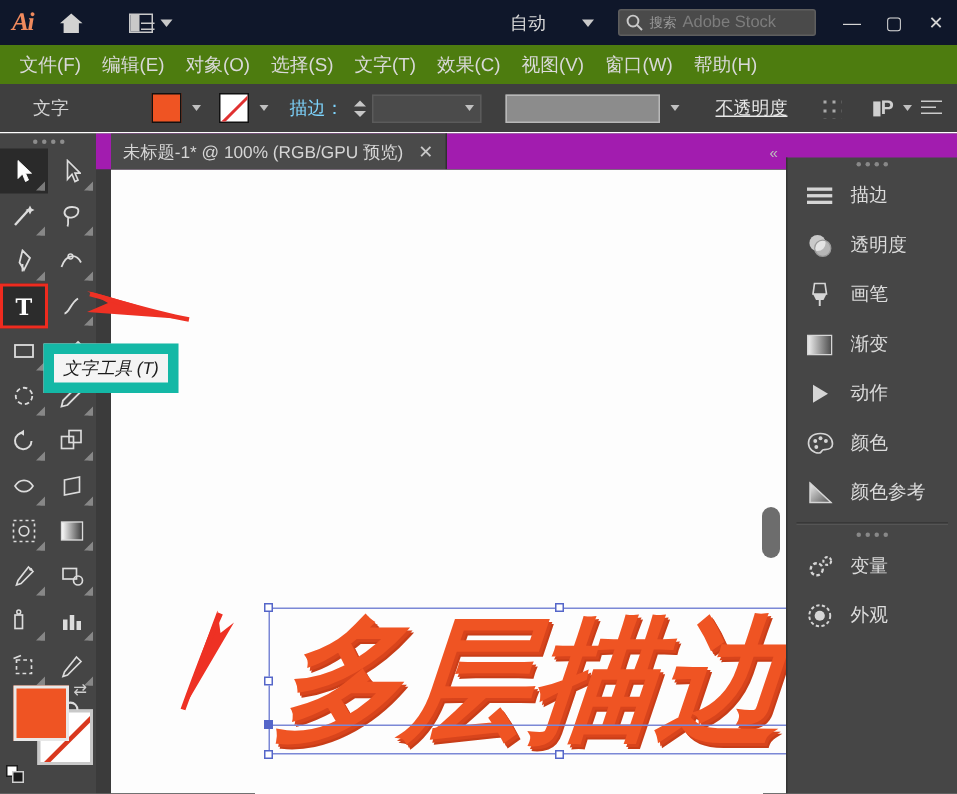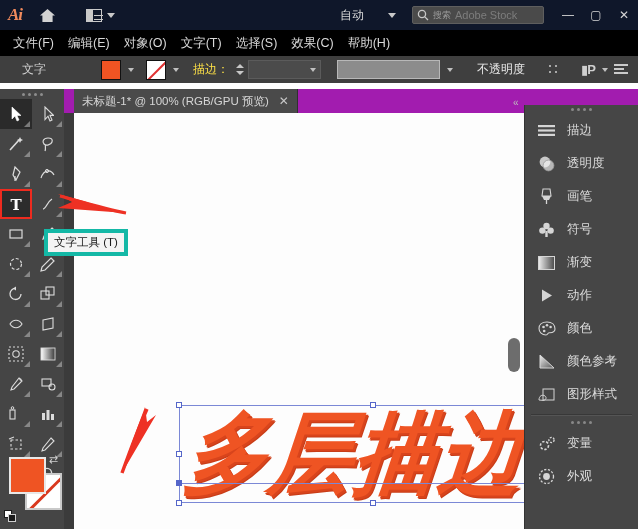--- a/index.html
+++ b/index.html
@@ -39,43 +39,43 @@
   }
   .search-box .ph1 { color:#9b9b9b; font-size:9px; }
   .search-box .ph2 { color:#7d7d7d; font-size:11px; }
 
   .winctl { position:absolute; right:0; top:0; height:30px; display:flex; align-items:center; }
   .winctl div { width:28px; height:30px; display:flex; align-items:center; justify-content:center; color:#d5d5d5; font-size:12px; }
 
   
   .menubar {
     position:absolute; left:0; top:30px; width:638px; height:26px;
-    background:#000000; display:flex; align-items:center; padding-left:6px;
+    background:#4d7c0f; display:flex; align-items:center; padding-left:6px;
   }
   .menubar .mi { color:#d9d9d9; font-size:12.5px; padding:0 7px; line-height:26px; white-space:nowrap; }
 
   
   .optbar {
     position:absolute; left:0; top:56px; width:638px; height:33px;
-    background:#3f3f3f; border-bottom:6px solid #ffffff;
+    background:#3f3f3f; border-bottom:1px solid #ffffff;
     display:flex; align-items:center;
   }
   .opt-label { color:#d2d2d2; font-size:12px; margin-left:22px; }
   .fill-sw { width:20px; height:20px; background:#ef5423; border:1px solid #111; margin-left:55px; }
   .mini-chev { width:0;height:0;border-left:3.5px solid transparent;border-right:3.5px solid transparent;border-top:4px solid #c0c0c0; margin-left:7px; }
   .stroke-sw { width:20px; height:20px; background:#fff; border:1px solid #111; margin-left:12px; position:relative; overflow:hidden; }
   .stroke-sw:after { content:""; position:absolute; left:-3px; top:8px; width:28px; height:2px; background:#e03131; transform:rotate(-45deg); }
-  .opt-stroke-lbl { color:#fde047; font-size:12px; margin-left:14px;font-family:Liberation Serif, serif; }
+  .opt-stroke-lbl { color:#7dd3fc; font-size:12px; margin-left:14px;font-family:Liberation Serif, serif; }
   .stepper { width:11px; height:18px; margin-left:5px; display:flex; flex-direction:column; align-items:center; justify-content:center; gap:3px; }
   .stepper i { width:0;height:0;border-left:4px solid transparent;border-right:4px solid transparent; display:block;}
   .stepper i.up { border-bottom:4px solid #c7c7c7; }
   .stepper i.dn { border-top:4px solid #c7c7c7; }
   .drop-field { width:73px; height:19px; background:#4b4b4b; border:1px solid #5b5b5b; margin-left:3px; display:flex; align-items:center; justify-content:flex-end; padding-right:4px; }
   .wide-field { width:103px; height:19px; background:#8c8c8c; border:1px solid #b8b8b8; margin-left:16px; }
-  .opacity-lbl { color:#e8e8e8; font-size:12px; margin-left:24px; }
+  .opacity-lbl { color:#e8e8e8; font-size:12px; margin-left:24px;text-decoration:underline; }
   .icon-sq { width:14px;height:14px; margin-left:22px; position:relative; }
   .dotgrid { background-image:radial-gradient(#a9a9a9 1px, transparent 1px); background-size:6px 6px; }
   .align-ic { margin-left:20px; color:#cfcfcf; font-size:13px; font-weight:bold; letter-spacing:-1px;}
   .list-ic { position:absolute; right:10px; width:14px; height:11px; }
   .list-ic span{ display:block; height:1.5px; background:#cbcbcb; margin-bottom:2.5px;}
   .list-ic span:nth-child(1){width:14px} .list-ic span:nth-child(2){width:10px} .list-ic span:nth-child(3){width:14px}
 
   
   .tabbar { position:absolute; left:64px; top:89px; width:574px; height:24px; background:#a21caf; }
   .doctab {
@@ -101,22 +101,22 @@
   .fill-big { position:absolute; left:9px; top:6px; width:37px; height:37px; background:#ef5423; border:2px solid #e8e8e8; }
   .stroke-big { position:absolute; left:25px; top:22px; width:37px; height:37px; background:#fff; border:2px solid #c9c9c9; overflow:hidden;}
   .stroke-big:after{content:"";position:absolute;left:-6px;top:16px;width:52px;height:3px;background:#d9381e;transform:rotate(-45deg);}
   .swap-ic { position:absolute; right:6px; top:2px; color:#cfcfcf; font-size:11px; }
   .mini-sw { position:absolute; left:4px; bottom:6px; width:13px; height:13px; }
   .mini-sw .a{position:absolute;left:0;top:0;width:8px;height:8px;background:#fff;border:1px solid #1b1b1b;}
   .mini-sw .b{position:absolute;left:4px;top:4px;width:8px;height:8px;background:#1b1b1b;border:1px solid #cfcfcf;}
 
   
   .tooltip {
-    position:absolute; left:44px; top:229px; background:#f4f4f4; border:4px solid #14b8a6;
-    color:#1b1b1b; font-size:11.5px; padding:2px 6px; white-space:nowrap; z-index:40;
+    position:absolute; left:29px; top:229px; background:#f4f4f4; border:7px solid #14b8a6;
+    color:#1b1b1b; font-size:11.5px; padding:2px 6px; white-space:nowrap; z-index:40;font-style:italic;
   }
 
   
   .canvaswrap { position:absolute; left:64px; top:113px; width:460px; height:416px; background:#3b3b3b; overflow:hidden; }
   .artboard { position:absolute; left:10px; top:0px; width:450px; height:416px; background:#fdfdfd; }
 
   .artwork { position:absolute; left:105px; top:292px; width:390px; height:100px; }
   .art-text {
     position:absolute; left:6px; top:-6px; width:100%;
     font-family:"DejaVu Sans", sans-serif; font-size:83px; font-weight:bold; font-style:italic;
@@ -179,23 +179,25 @@
       <div>—</div>
       <div>▢</div>
       <div>✕</div>
     </div>
   </div>
 
   <div class="menubar">
     <span class="mi">文件(F)</span>
     <span class="mi">编辑(E)</span>
     <span class="mi">对象(O)</span>
+    <span class="mi">选择(S)</span>
     <span class="mi">文字(T)</span>
-    <span class="mi">选择(S)</span>
     <span class="mi">效果(C)</span>
+    <span class="mi">视图(V)</span>
+    <span class="mi">窗口(W)</span>
     <span class="mi">帮助(H)</span>
   </div>
 
   <div class="optbar">
     <span class="opt-label">文字</span>
 
     <span class="fill-sw"></span>
     <span class="mini-chev"></span>
 
     <span class="stroke-sw"></span>
@@ -484,31 +486,20 @@
       <span class="rp-icon">
         <svg width="15" height="17" viewBox="0 0 15 17">
             <path d="M4 1 L11 1 L12 8 L3 8 Z" fill="none" stroke="#d5d5d5" stroke-width="1.1"></path>
             <path d="M3 8 L12 8 L10 12 L5 12 Z" fill="#d5d5d5"></path>
             <path d="M7.5 12 L7.5 16" stroke="#d5d5d5" stroke-width="1.3"></path>
           </svg>
       </span>
       <span class="ilbl">画笔</span>
     </div>
 
-    <div class="rp-item">
-      <span class="rp-icon">
-        <svg width="17" height="16" viewBox="0 0 17 16">
-            <circle cx="8.5" cy="4" r="3.2" fill="#d5d5d5"></circle>
-            <circle cx="4.4" cy="8.6" r="3.2" fill="#d5d5d5"></circle>
-            <circle cx="12.6" cy="8.6" r="3.2" fill="#d5d5d5"></circle>
-            <rect x="7.3" y="9" width="2.4" height="6" fill="#d5d5d5"></rect>
-          </svg>
-      </span>
-      <span class="ilbl">符号</span>
-    </div>
 
     <div class="rp-item">
       <span class="rp-icon">
         <svg width="17" height="14" viewBox="0 0 17 14">
             <defs>
               <linearGradient id="g2" x1="0" x2="1">
                 <stop offset="0" stop-color="#efefef"></stop>
                 <stop offset="1" stop-color="#4a4a4a"></stop>
               </linearGradient>
             </defs>
@@ -548,29 +539,20 @@
                 <stop offset="0" stop-color="#efefef"></stop>
                 <stop offset="1" stop-color="#555"></stop>
               </linearGradient>
             </defs>
             <path d="M1 14 L1 1 L15 14 Z" fill="url(#g3)" stroke="#d5d5d5" stroke-width="1"></path>
           </svg>
       </span>
       <span class="ilbl">颜色参考</span>
     </div>
 
-    <div class="rp-item">
-      <span class="rp-icon">
-        <svg width="17" height="16" viewBox="0 0 17 16">
-            <rect x="5" y="2" width="11" height="11" fill="none" stroke="#d5d5d5" stroke-width="1"></rect>
-            <path d="M1 13 C1 9 4 7 7 9 C9 10.4 8 13.4 5 13.4 Z" fill="none" stroke="#d5d5d5" stroke-width="1"></path>
-          </svg>
-      </span>
-      <span class="ilbl">图形样式</span>
-    </div>
 
     <div class="rp-div"></div>
     <div class="rp-grip">
         <i></i>
         <i></i>
         <i></i>
         <i></i>
       </div>
 
     <div class="rp-item">

